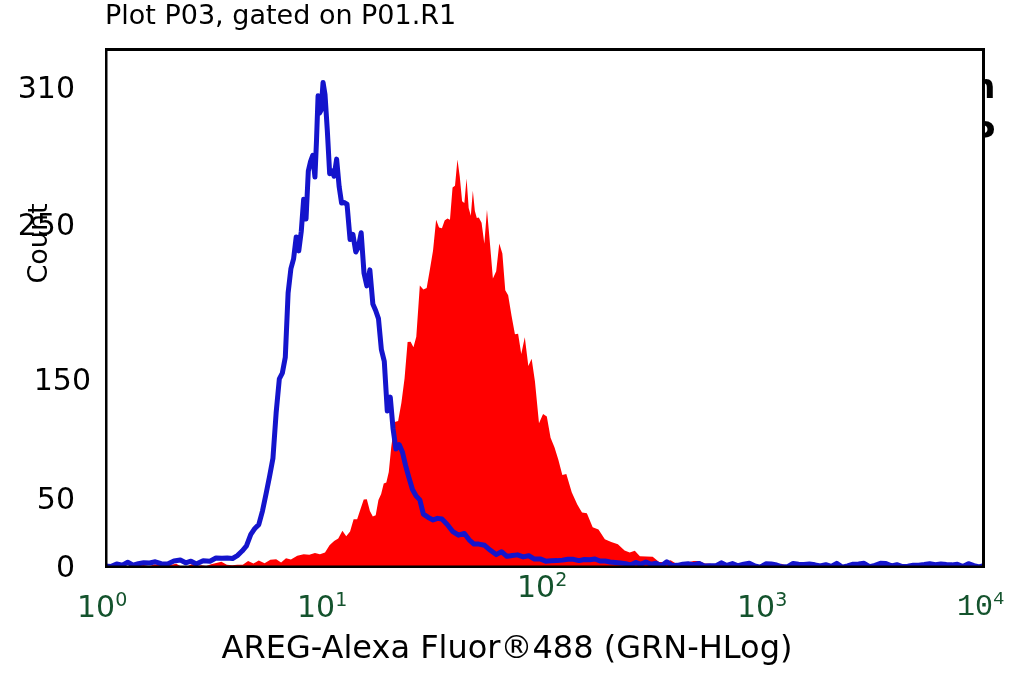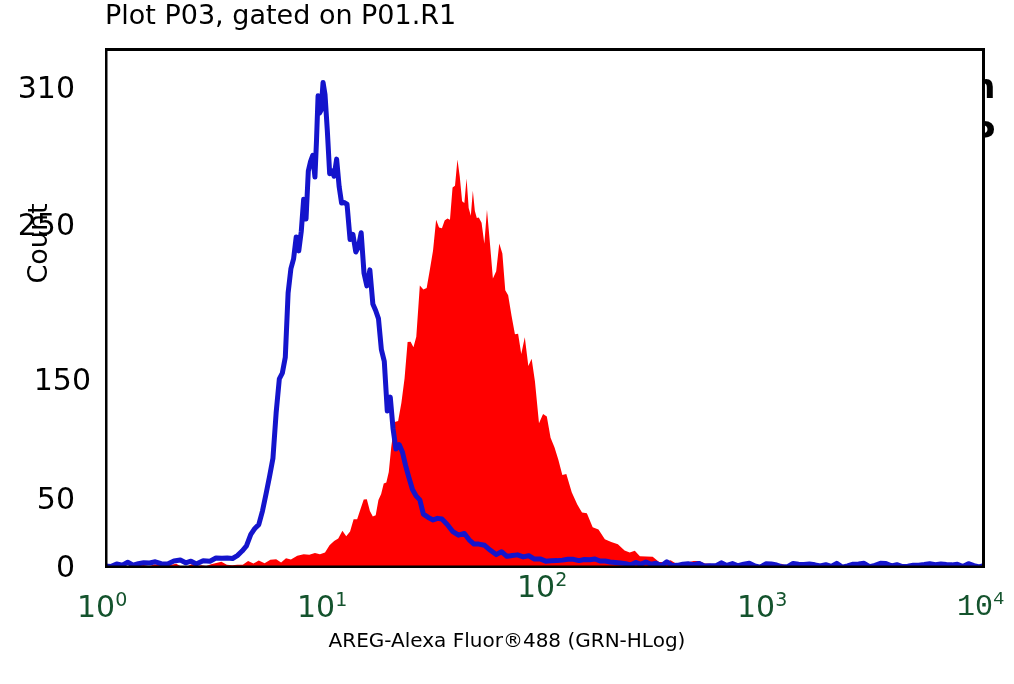--- a/index.html
+++ b/index.html
@@ -53,21 +53,21 @@
     transform-origin: center center;
     text-align: center;
     font-size: 27px;
     color: #000000;
   }
   #x-axis-label {
     position: absolute;
     left: 0; top: 628px;
     width: 1014px;
     text-align: center;
-    font-size: 20px;
+    font-size: 32px;
     color: #000000;
   }
   .ytick-label {
     position: absolute;
     right: 0;
     width: 64px;
     text-align: right;
     font-size: 30px;
     color: #000000;
     line-height: 1;

